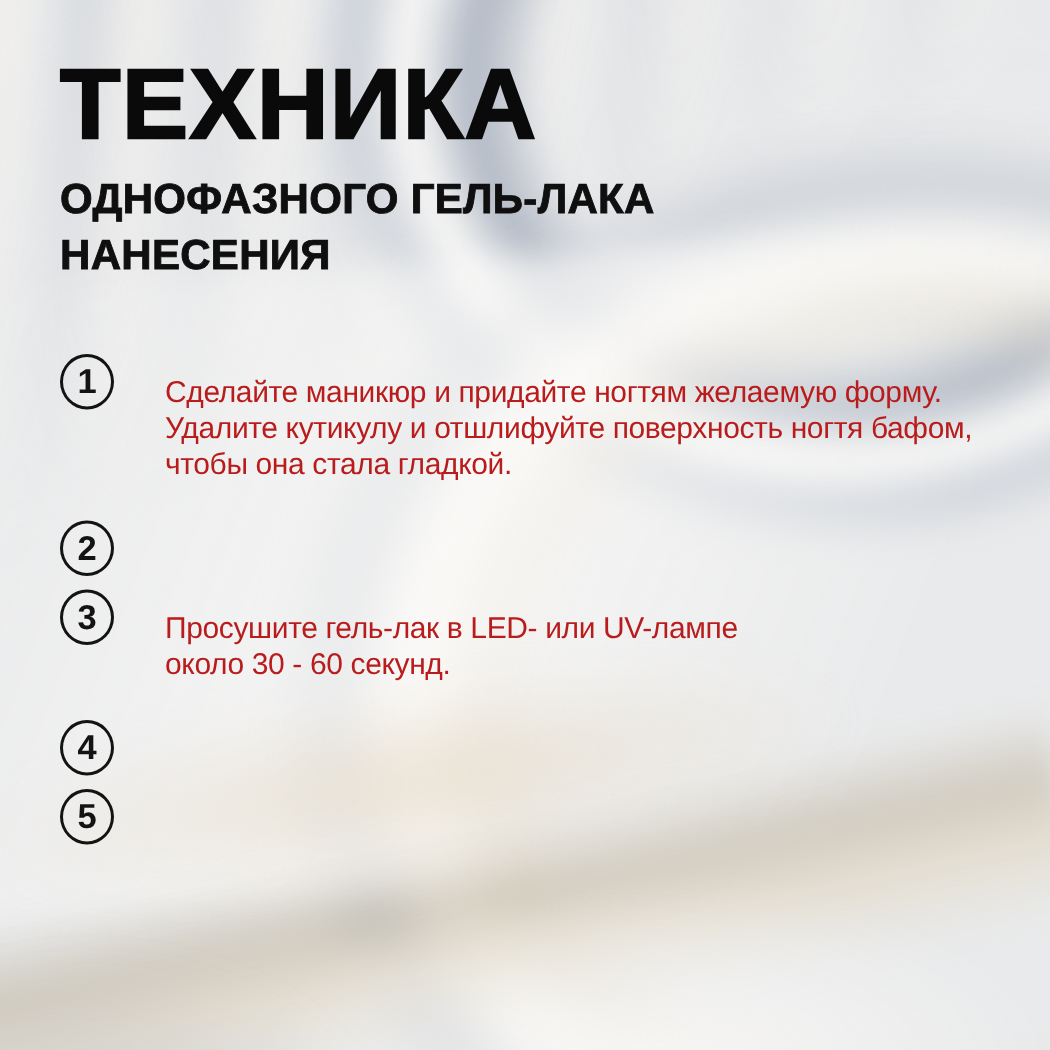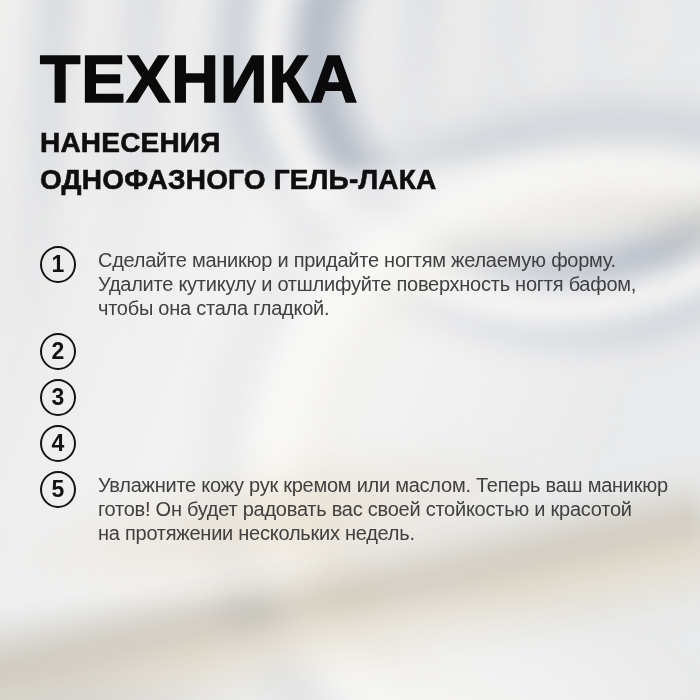--- a/index.html
+++ b/index.html
@@ -81,21 +81,21 @@
       rgba(176,179,186,0.50), rgba(176,179,186,0) 70%);
     filter:blur(18px);
   }
   .satin-white-bottom {
     left:60px; top:540px; width:760px; height:340px;
     background:radial-gradient(ellipse closest-side,
       rgba(248,247,245,0.95), rgba(248,247,245,0) 70%);
     filter:blur(14px);
   }
   
-  .content { position:absolute; inset:0; z-index:2; padding:46px 18px 0 40px; }
+  .content { position:absolute; inset:0; z-index:2; padding:36px 18px 0 40px; }
   .title {
     margin:0; font-size:66px; line-height:1; font-weight:800;
     letter-spacing:1px; color:#0a0a0b;
     -webkit-text-stroke:1.6px #0a0a0b;
   }
   .subtitle {
     margin-top:12px; font-size:28px; font-weight:700; line-height:37px;
     letter-spacing:.2px; color:#0f0f10;
     -webkit-text-stroke:.6px #0f0f10;
   }
@@ -105,22 +105,22 @@
   }
   .step { display:flex; align-items:flex-start; gap:18px; }
   .num {
     flex:0 0 auto; box-sizing:content-box;
     width:32px; height:32px; margin-top:2px;
     border:2.5px solid #131313; border-radius:50%;
     display:flex; align-items:center; justify-content:center;
     font-size:23px; font-weight:700; color:#131313; padding-bottom:1px;
   }
   .txt {
-    margin:4px; font-size:20px; line-height:24px; letter-spacing:-0.25px;
-    white-space:pre-line; color:#404040;
+    margin:16px; font-size:20px; line-height:24px; letter-spacing:-0.25px;
+    white-space:pre-line; color:#b91c1c;
   }
 </style>
 </head>
 <body>
 
 <div class="poster">
 
   <div class="bg">
     <div class="satin-streaks-top-left"></div>
     <div class="satin-fold-top-right"></div>
@@ -129,42 +129,41 @@
     <div class="satin-warm-streak"></div>
     <div class="satin-beige-band"></div>
     <div class="satin-shadow-bottom-left"></div>
     <div class="satin-white-bottom"></div>
   </div>
 
   <div class="content">
     <h1 class="title">ТЕХНИКА</h1>
 
     <div class="subtitle">
+      <div>ОДНОФАЗНОГО ГЕЛЬ-ЛАКА</div>
       <div>НАНЕСЕНИЯ</div>
-      <div>ОДНОФАЗНОГО ГЕЛЬ-ЛАКА</div>
     </div>
 
     <ol class="steps">
       <li class="step">
         <span class="num">1</span>
         <p class="txt">Сделайте маникюр и придайте ногтям желаемую форму.
 Удалите кутикулу и отшлифуйте поверхность ногтя бафом,
 чтобы она стала гладкой.</p>
       </li>
       <li class="step">
         <span class="num">2</span>
       </li>
       <li class="step">
         <span class="num">3</span>
+        <p class="txt">Просушите гель-лак в LED- или UV-лампе
+около 30 - 60 секунд.</p>
       </li>
       <li class="step">
         <span class="num">4</span>
       </li>
       <li class="step">
         <span class="num">5</span>
-        <p class="txt">Увлажните кожу рук кремом или маслом. Теперь ваш маникюр
-готов! Он будет радовать вас своей стойкостью и красотой
-на протяжении нескольких недель.</p>
       </li>
     </ol>
   </div>
 
 </div>
 
 </body></html>

